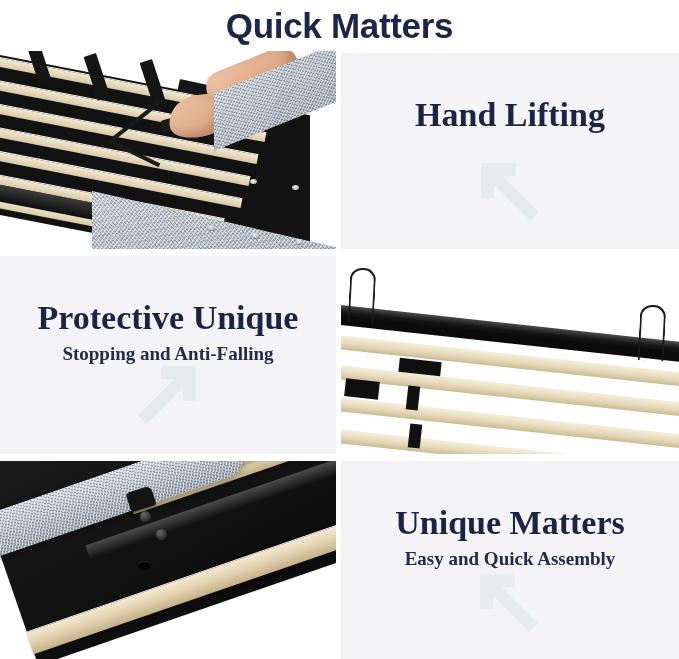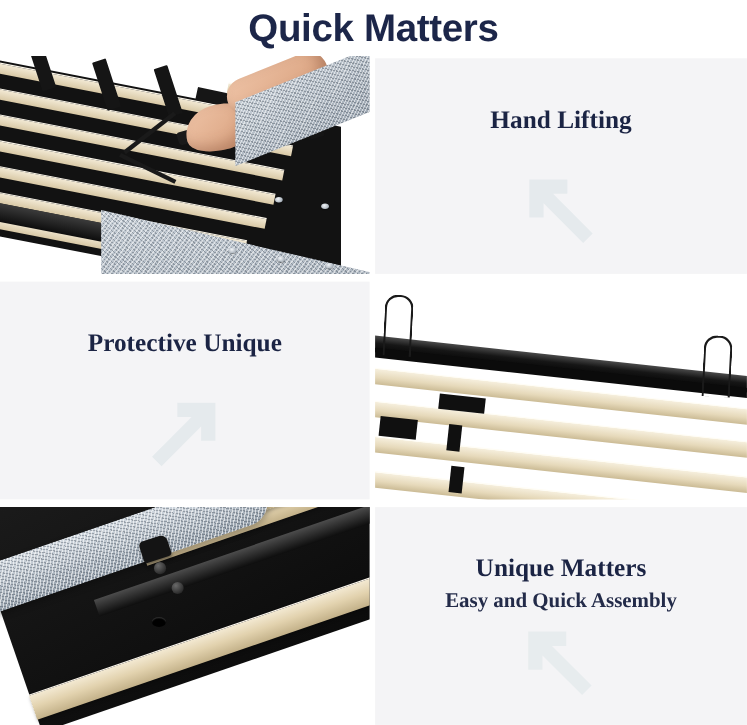--- a/index.html
+++ b/index.html
@@ -36,21 +36,21 @@
 
   
   .tp-inner{
     position:absolute;left:0;right:0;top:0;bottom:0;
     display:flex;flex-direction:column;align-items:center;
     padding-top:44px;box-sizing:border-box;
   }
   .tp-head{
     font-family:"Liberation Serif", serif;
     font-weight:bold;
-    font-size:23px;
+    font-size:34px;
     color:#1b2444;
     line-height:1.05;
     white-space:nowrap;
     margin:0;
   }
   .tp-sub{
     font-family:"Liberation Serif", serif;
     font-weight:bold;
     font-size:19px;
     color:#232b49;
@@ -237,20 +237,21 @@
     <div class="arrow-mark" style="left:133px;top:103px;">
       <svg viewBox="0 0 100 100" aria-hidden="true">
         <path d="M10 10 H58 V28 H40 L90 78 L78 90 L28 40 V58 H10 Z" fill="#e5eaed"></path>
       </svg>
     </div>
   </div>
 
   <div class="panel text-panel" style="left:0;top:256px;width:336px;height:198px;">
     <div class="tp-inner">
       <div class="tp-head">Protective Unique</div>
+      <div class="tp-sub">Stopping and Anti-Falling</div>
     </div>
     <div class="arrow-mark" style="left:131px;top:103px;">
       <svg viewBox="0 0 100 100" aria-hidden="true">
         <path d="M90 10 V58 H72 V40 L22 90 L10 78 L60 28 H42 V10 Z" fill="#e5eaed"></path>
       </svg>
     </div>
   </div>
 
   <div class="panel photo-panel" style="left:341px;top:256px;width:338px;height:198px;">
     <div class="ph2">

